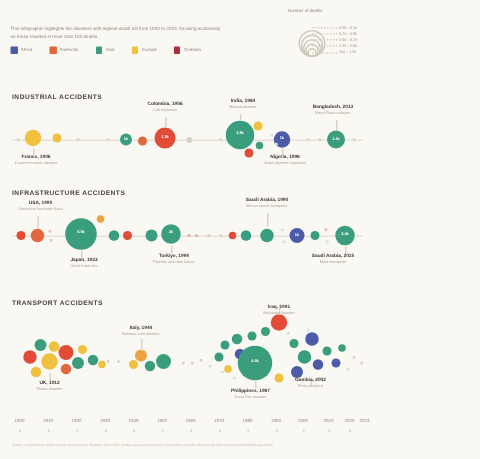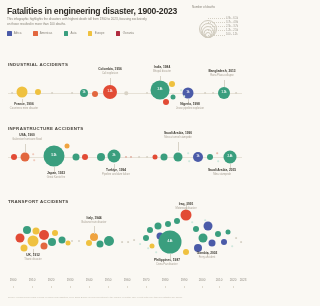--- a/index.html
+++ b/index.html
@@ -64,21 +64,20 @@
   .footer{
     position:absolute;left:8px;top:296px;width:230px;
     font-size:2.2px;line-height:1.5;color:#c3bdb1;
   }
 </style>
 </head>
 <body>
 
 <div class="wrap">
 
-  <div class="title">Fatalities in engineering disaster, 1900-2023</div>
   <div class="subtitle">This infographic highlights the disasters with highest death toll from 1900 to 2023, focusing exclusively on those resulted in more than 100 deaths.</div>
 
   <div class="legend">
     <div class="li">
       <span class="sw" style="background:#4b5ba8"></span>
       <span class="lb">Africa</span>
     </div>
     <div class="li">
       <span class="sw" style="background:#e2673f"></span>
       <span class="lb">Americas</span>

